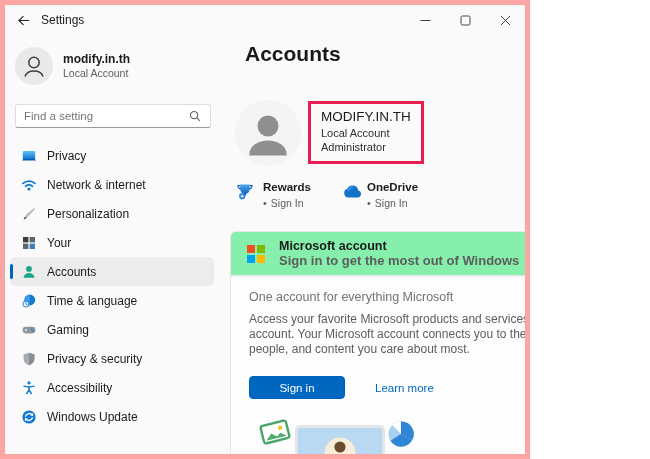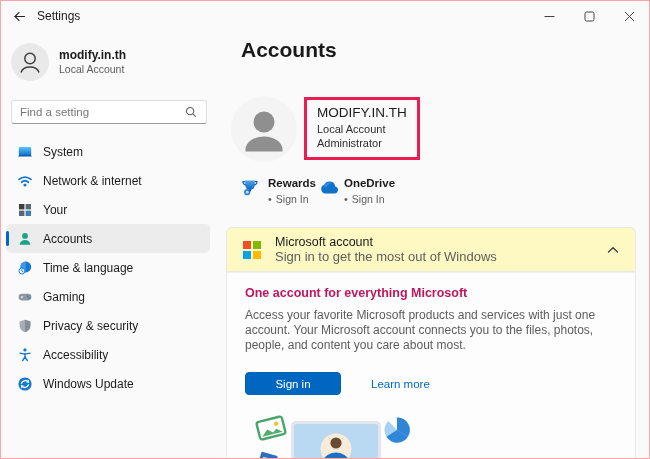--- a/index.html
+++ b/index.html
@@ -1,18 +1,18 @@
 <!DOCTYPE html>
 <html><head>
 <meta charset="utf-8">
 <style>
   html,body{margin:0;padding:0;background:#fff;}
   body{font-family:"Liberation Sans","DejaVu Sans",sans-serif;-webkit-font-smoothing:antialiased;}
-  .window{position:relative;width:650px;height:459px;background:#fafafa;overflow:hidden;
-          border:1px solid #fca5a5;box-sizing:border-box;}
+  .window{position:relative;width:530px;height:459px;background:#fafafa;overflow:hidden;
+          border:5px solid #fca5a5;box-sizing:border-box;}
 
   
   .titlebar{position:absolute;top:0;left:0;right:0;height:30px;display:flex;align-items:center;}
   .back-btn{width:36px;height:30px;display:flex;align-items:center;justify-content:center;cursor:pointer;}
   .tb-title{font-size:12px;color:#1b1b1b;}
   .tb-spacer{flex:1;}
   .tb-btn{width:40px;height:30px;display:flex;align-items:center;justify-content:center;cursor:pointer;}
 
   
   .sidebar{position:absolute;top:30px;left:0;width:217px;bottom:0;}
@@ -39,41 +39,41 @@
 
   
   .main{position:absolute;top:30px;left:217px;right:0;bottom:0;}
   .page-title{position:absolute;top:7px;left:23px;font-size:21px;font-weight:600;color:#191919;}
 
   .hero-avatar{position:absolute;top:65px;left:13px;width:66px;height:66px;}
   .hero-info{position:absolute;top:66px;left:86px;border:3px solid #e91d51;padding:4px 10px 7px;background:transparent;}
   .hero-name{font-size:13.5px;color:#1b1b1b;line-height:18px;}
   .hero-line{font-size:11px;color:#2e2e2e;line-height:14px;}
 
-  .services{position:absolute;top:146px;left:22px;display:flex;}
+  .services{position:absolute;top:146px;left:13px;display:flex;gap:28px;}
   .service{display:flex;gap:8px;cursor:pointer;}
   .service-icon{width:20px;height:20px;margin-top:1px;}
   .service-name{font-size:11.5px;font-weight:bold;color:#1b1b1b;line-height:13px;}
   .service-status{font-size:10.5px;color:#5d5d5d;margin-top:3px;display:flex;align-items:center;gap:4px;}
   .bullet{font-size:11px;line-height:10px;}
 
   .ms-card{position:absolute;top:196px;left:8px;width:410px;height:45px;box-sizing:border-box;
-           background:#fef9c3;border:1px solid #e8e8e8;border-radius:6px 6px 0 0;
-           display:flex;align-items:center;padding:0 16px;gap:14px;cursor:pointer;}
+           background:#86efac;border:1px solid #e8e8e8;border-radius:6px 6px 0 0;
+           display:flex;align-items:center;padding:0 16px;gap:14px;cursor:pointer;font-weight:bold;}
   .ms-logo{width:18px;height:18px;display:grid;grid-template-columns:8px 8px;grid-template-rows:8px 8px;gap:2px;}
   .ms-sq{width:8px;height:8px;}
   .ms-card-text{flex:1;}
   .ms-card-title{font-size:12.5px;color:#1b1b1b;line-height:15px;}
   .ms-card-sub{font-size:13px;color:#5d5d5d;line-height:14px;}
   .chevron{width:12px;height:8px;display:flex;}
 
   .ms-body{position:absolute;top:241px;left:8px;width:410px;height:230px;box-sizing:border-box;
            background:#fdfdfd;border:1px solid #e8e8e8;border-top:1px solid #efefef;
            padding:13px 18px 0;}
-  .promo-heading{font-size:12.5px;font-weight:bold;color:#be185d;}
+  .promo-heading{font-size:12.5px;font-weight:normal;color:#737373;}
   .promo-body{font-size:12px;color:#5d5d5d;line-height:15px;width:354px;margin-top:8px;}
   .promo-actions{display:flex;align-items:center;margin-top:19px;}
   .signin-btn{width:96px;height:23px;background:#0067c0;color:#fff;font-size:11.5px;
               border:1px solid #0062b5;border-radius:4px;display:flex;align-items:center;
               justify-content:center;cursor:pointer;font-family:inherit;}
   .learn-more{margin-left:30px;color:#0067c0;font-size:11.5px;cursor:pointer;}
   .illustration{margin-top:17px;margin-left:2px;}
 </style>
 </head>
 <body>
@@ -149,37 +149,46 @@
               <defs>
                 <linearGradient id="gSys" x1="0" y1="0" x2="0" y2="1">
                   <stop offset="0" stop-color="#5cc3f2"></stop>
                   <stop offset="1" stop-color="#0f6fd0"></stop>
                 </linearGradient>
               </defs>
               <rect x="1.8" y="3" width="12.4" height="8.3" rx="1" fill="url(#gSys)"></rect>
               <path d="M1 12.4h14l-1.1-1.5H2.1z" fill="#0a5bb0"></path>
             </svg>
         </span>
-        <span class="nav-label">System</span>
+        <span class="nav-label">Privacy</span>
       </div>
 
 
       <div class="nav-item">
         <span class="nav-icon">
           <svg viewBox="0 0 16 16" width="16" height="16">
               <g fill="none" stroke="#1579d0" stroke-width="1.8" stroke-linecap="round">
                 <path d="M2 6.4a9 9 0 0 1 12 0"></path>
                 <path d="M4.6 9.2a5.2 5.2 0 0 1 6.8 0"></path>
               </g>
               <circle cx="8" cy="12" r="1.6" fill="#1579d0"></circle>
             </svg>
         </span>
         <span class="nav-label">Network &amp; internet</span>
       </div>
 
+      <div class="nav-item">
+        <span class="nav-icon">
+          <svg viewBox="0 0 16 16" width="16" height="16">
+              <path d="M13.1 2.1l1 1-7.4 7.9-1.7-.4-.3-1.6z" fill="#b9bdc2"></path>
+              <path d="M4.7 10.6l1.7.4-2 2.1-1.8.4.5-1.9z" fill="#7a5b48"></path>
+            </svg>
+        </span>
+        <span class="nav-label">Personalization</span>
+      </div>
 
       <div class="nav-item">
         <span class="nav-icon">
           <svg viewBox="0 0 16 16" width="16" height="16">
               <rect x="2" y="2" width="5.4" height="5.4" fill="#3d3d3d"></rect>
               <rect x="8.6" y="2" width="5.4" height="5.4" fill="#5b6770"></rect>
               <rect x="2" y="8.6" width="5.4" height="5.4" fill="#5b6770"></rect>
               <rect x="8.6" y="8.6" width="5.4" height="5.4" fill="#3f7fb8"></rect>
             </svg>
         </span>

